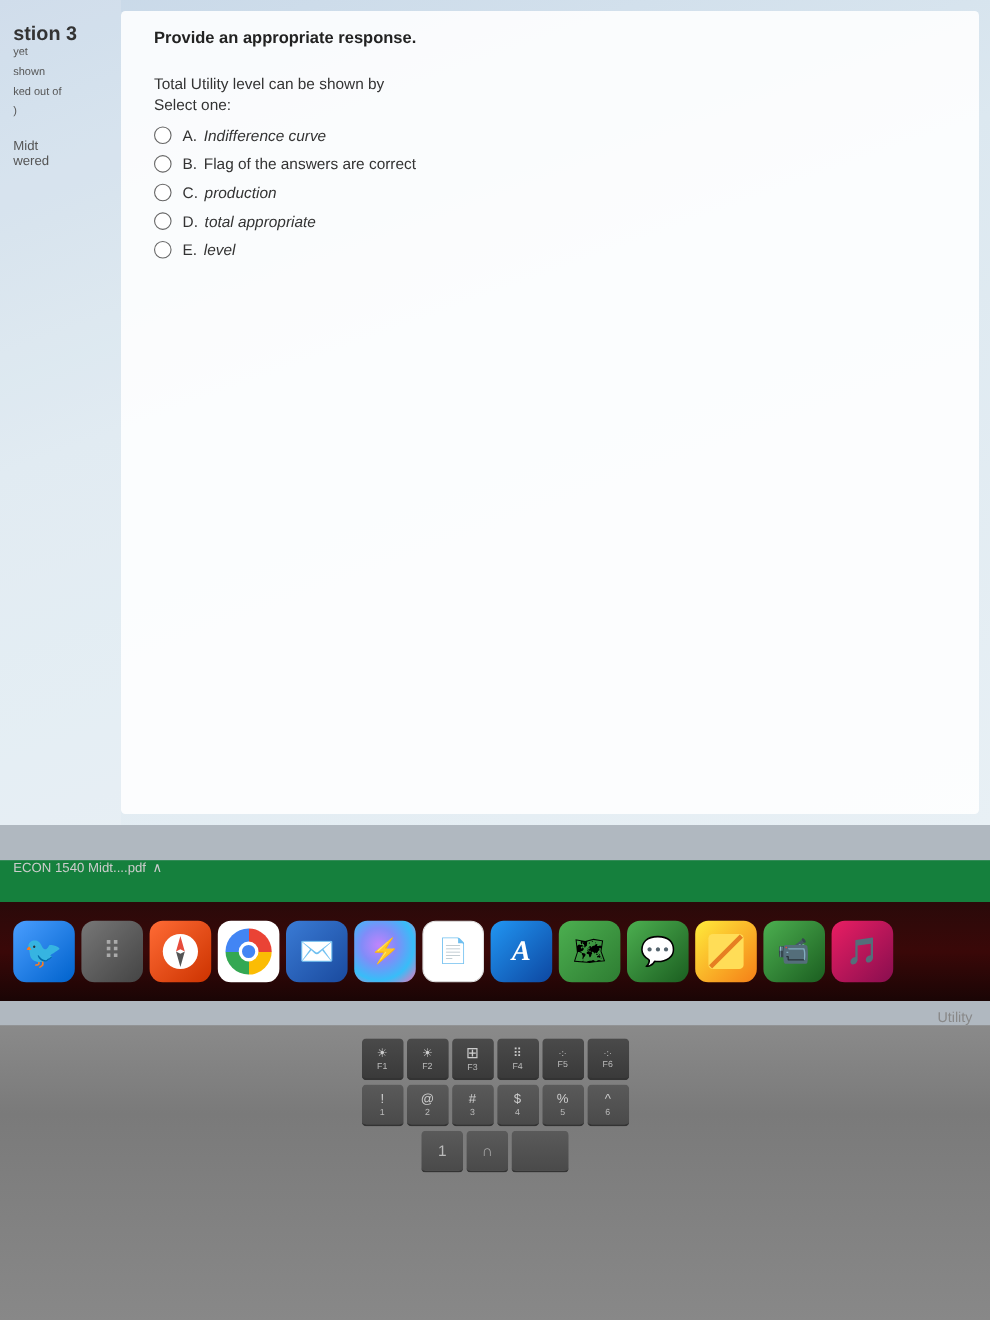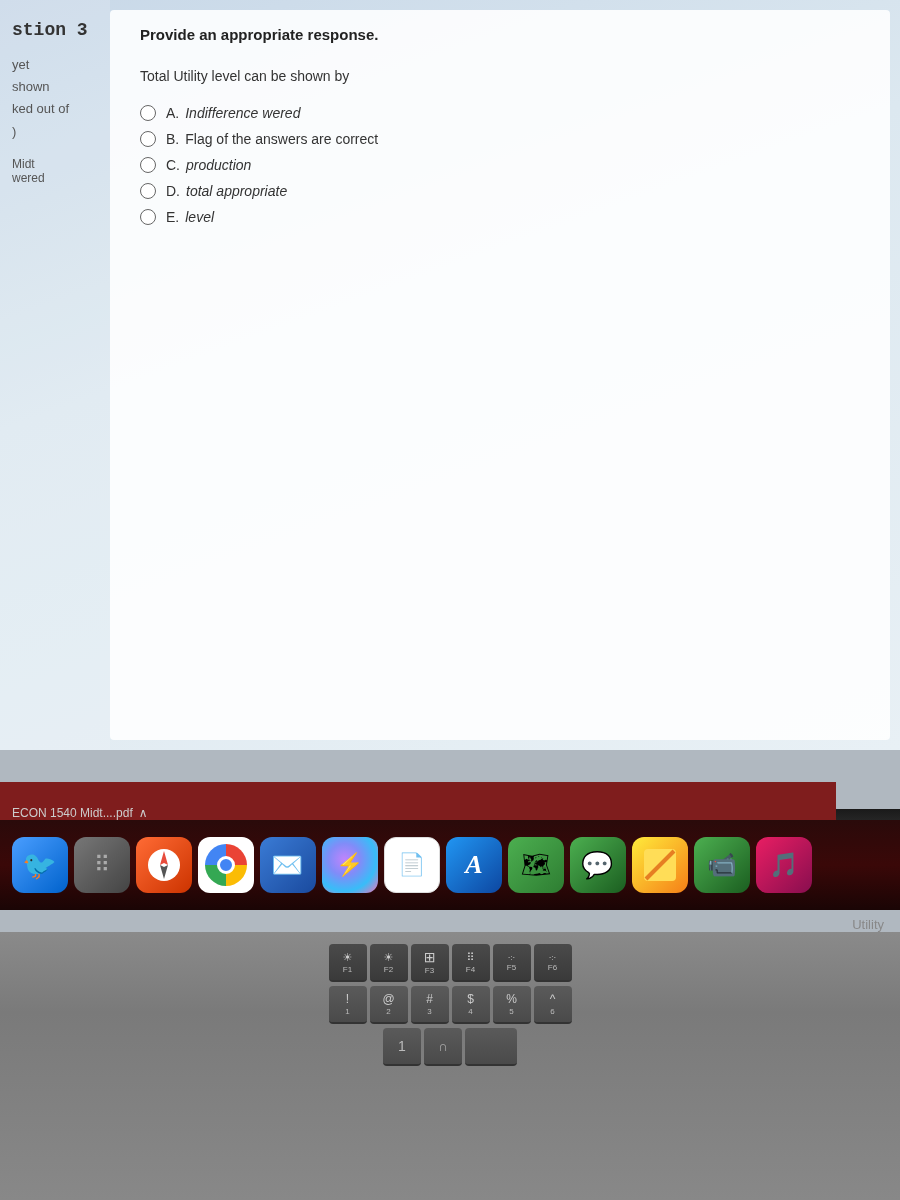--- a/index.html
+++ b/index.html
@@ -29,26 +29,24 @@
       width: 110px;
       background: rgba(255,255,255,0.15);
       padding: 20px 12px;
       flex-shrink: 0;
     }
 
     .sidebar-question-num {
       font-size: 18px;
       font-weight: 600;
       color: #333;
-      margin-bottom: 16px;
-      font-family: Liberation Mono, monospace;
     }
 
     .sidebar-item {
-      font-size: 13px;
+      font-size: 10px;
       color: #555;
       margin-bottom: 4px;
       line-height: 1.4;
     }
 
     .sidebar-flag {
       margin-top: 16px;
       font-size: 12px;
       color: #555;
     }
@@ -65,21 +63,20 @@
     .question-instruction {
       font-size: 15px;
       font-weight: 700;
       color: #222;
       margin-bottom: 22px;
     }
 
     .question-text {
       font-size: 14px;
       color: #333;
-      margin-bottom: 18px;
       line-height: 1.6;
     }
 
     .select-one-label {
       font-size: 14px;
       color: #333;
       margin-bottom: 12px;
     }
 
     .options-list {
@@ -116,25 +113,25 @@
 
     .option-text-italic {
       font-style: italic;
     }
 
     
     .taskbar-area {
       position: absolute;
       bottom: 380px;
       left: 0;
-      width: 836px;
+      width: 900px;
       height: 38px;
-      background: #7f1d1d;
-      display: flex;
-      align-items: flex-end;
+      background: #15803d;
+      display: flex;
+      align-items: flex-start;
       padding: 0 12px;
       z-index: 10;
     }
 
     .taskbar-label {
       color: #ccc;
       font-size: 12px;
       margin-right: 6px;
     }
 
@@ -285,25 +282,26 @@
     <div class="sidebar-item">)</div>
     <div class="sidebar-flag">
       <div>Midt</div>
       <div>wered</div>
     </div>
   </div>
 
   <div class="main-content">
     <div class="question-instruction">Provide an appropriate response.</div>
     <div class="question-text">Total Utility level can be shown by</div>
+    <div class="select-one-label">Select one:</div>
     <ul class="options-list">
     <li class="option-item">
           <div class="option-radio"></div>
           <span class="option-letter">A.</span>
-          <span class="option-text-italic">Indifference wered</span>
+          <span class="option-text-italic">Indifference curve</span>
         </li>
         <li class="option-item">
           <div class="option-radio"></div>
           <span class="option-letter">B.</span>
           <span>Flag of the answers are correct</span>
         </li>
         <li class="option-item">
           <div class="option-radio"></div>
           <span class="option-letter">C.</span>
           <span class="option-text-italic">production</span>

